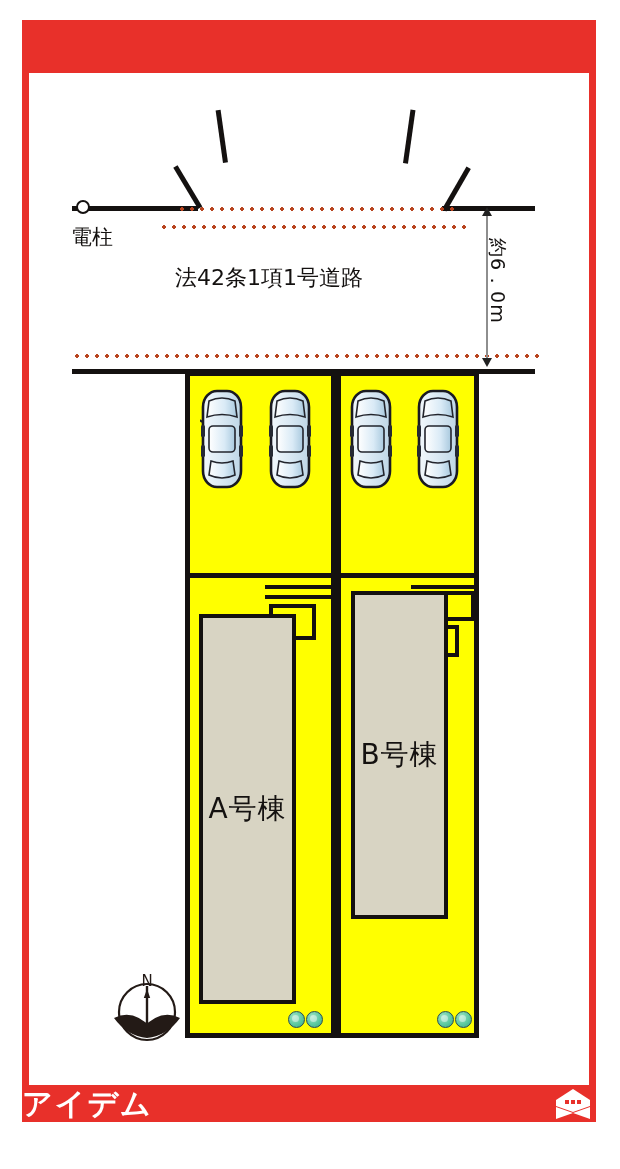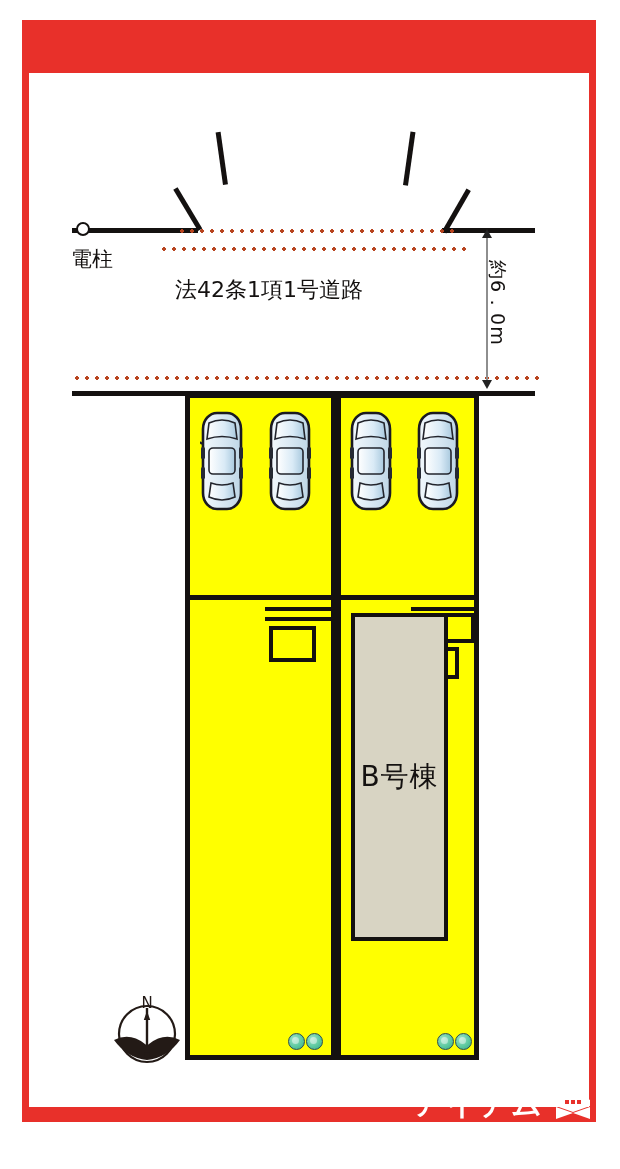--- a/index.html
+++ b/index.html
@@ -11,21 +11,21 @@
   #root{position:absolute;left:0;top:0;width:620px;height:1169px;background:#ffffff;}
 
   
   .frame-band{position:absolute;background:#e8302a;}
   #band-top   {left:22px; top:20px;  width:574px;height:53px;}
   #band-left  {left:22px; top:20px;  width:7px;  height:1102px;}
   #band-right {left:589px;top:20px;  width:7px;  height:1102px;}
   #band-bottom{left:22px; top:1085px;width:574px;height:37px;}
 
   
-  #canvas{position:absolute;left:29px;top:73px;width:560px;height:1012px;background:#fff;overflow:hidden;margin-top:22px;}
+  #canvas{position:absolute;left:29px;top:73px;width:560px;height:1012px;background:#fff;overflow:hidden;}
 
   
   .ln{position:absolute;background:#141110;}
   .hln{height:5px;}
   .dotline{position:absolute;height:4px;
     background-image:radial-gradient(circle, #b8441f 0 1.6px, transparent 1.8px);
     background-size:10px 4px;background-repeat:repeat-x;}
   .skew{position:absolute;background:#141110;transform-origin:0 0;}
 
   
@@ -46,40 +46,40 @@
   
   .plant{position:absolute;width:17px;height:17px;border-radius:50%;
          background:radial-gradient(circle at 35% 32%, #9fe3c4 0%, #5cc9a0 55%, #3aa77e 100%);
          border:1.6px solid #2a4a55;box-sizing:border-box;}
   .plant:after{content:"";position:absolute;left:3px;top:3px;width:7px;height:7px;border-radius:50%;
          background:rgba(255,255,255,.45);}
 
   
   .jtxt{position:absolute;color:#141110;white-space:nowrap;
         font-family:"DejaVu Sans","Liberation Sans",sans-serif;}
-  #road-label{font-size:22px;left:146px;top:180px;letter-spacing:0px;}
+  #road-label{font-size:22px;left:146px;top:190px;letter-spacing:0px;}
   #pole-label{font-size:21px;left:42px;top:150px;}
   #dim-label{font-size:19px;left:0;top:0;transform-origin:0 0;
              transform:translate(481px,165px) rotate(90deg);letter-spacing:1px;}
 
   #pole-circle{position:absolute;left:47px;top:127px;width:14px;height:14px;
                border:2.2px solid #141110;border-radius:50%;box-sizing:border-box;background:#fff;}
 
   
   .dimline{position:absolute;width:2px;background:#8e8e8e;}
   .arrowhead{position:absolute;width:0;height:0;border-left:5px solid transparent;border-right:5px solid transparent;}
   .arrow-up{border-bottom:9px solid #222;}
   .arrow-dn{border-top:9px solid #222;}
 
   
   #compass{position:absolute;left:79px;top:897px;width:78px;height:78px;}
 
   
   #logo-wrap{position:absolute;left:22px;top:1085px;width:574px;height:37px;
-             display:flex;align-items:center;justify-content:flex-end;gap:6px;}
+             display:flex;align-items:center;justify-content:space-between;}
   .logo-txt{font-size:30px;font-weight:bold;color:#ffffff;letter-spacing:2px;
             font-family:"DejaVu Sans","Liberation Sans",sans-serif;line-height:1;}
 </style>
 </head>
 <body>
 
 <div id="root">
 
   <div class="frame-band" id="band-top"></div>
   <div class="frame-band" id="band-left"></div>
@@ -115,20 +115,23 @@
     <div class="jtxt" id="dim-label">約6．0m</div>
 
     <div class="lot" id="lot-a" style="left:156px;top:298px;width:151px;height:667px;"></div>
 
     <div class="pline" style="left:156px;top:500px;width:151px;height:5px;background:#141110;"></div>
 
     <div class="pline" style="left:236px;top:512px;width:71px;height:4px;"></div>
     <div class="pline" style="left:236px;top:522px;width:71px;height:4px;"></div>
     <div class="pbox" style="left:240px;top:531px;width:47px;height:36px;"></div>
 
+    <div class="bldg" style="left:170px;top:541px;width:97px;height:390px;">
+      <span class="bldg-label">A号棟</span>
+    </div>
 
     <div class="car" style="left:171px;top:316px;">
       <svg viewBox="0 0 44 100" xmlns="http://www.w3.org/2000/svg">
         <defs>
           <linearGradient id="gcar" x1="0" y1="0" x2="1" y2="0">
             <stop offset="0%" stop-color="#f2f8fc"></stop>
             <stop offset="45%" stop-color="#dceaf4"></stop>
             <stop offset="100%" stop-color="#bed6e6"></stop>
           </linearGradient>
           <linearGradient id="gglass" x1="0" y1="0" x2="1" y2="0">

